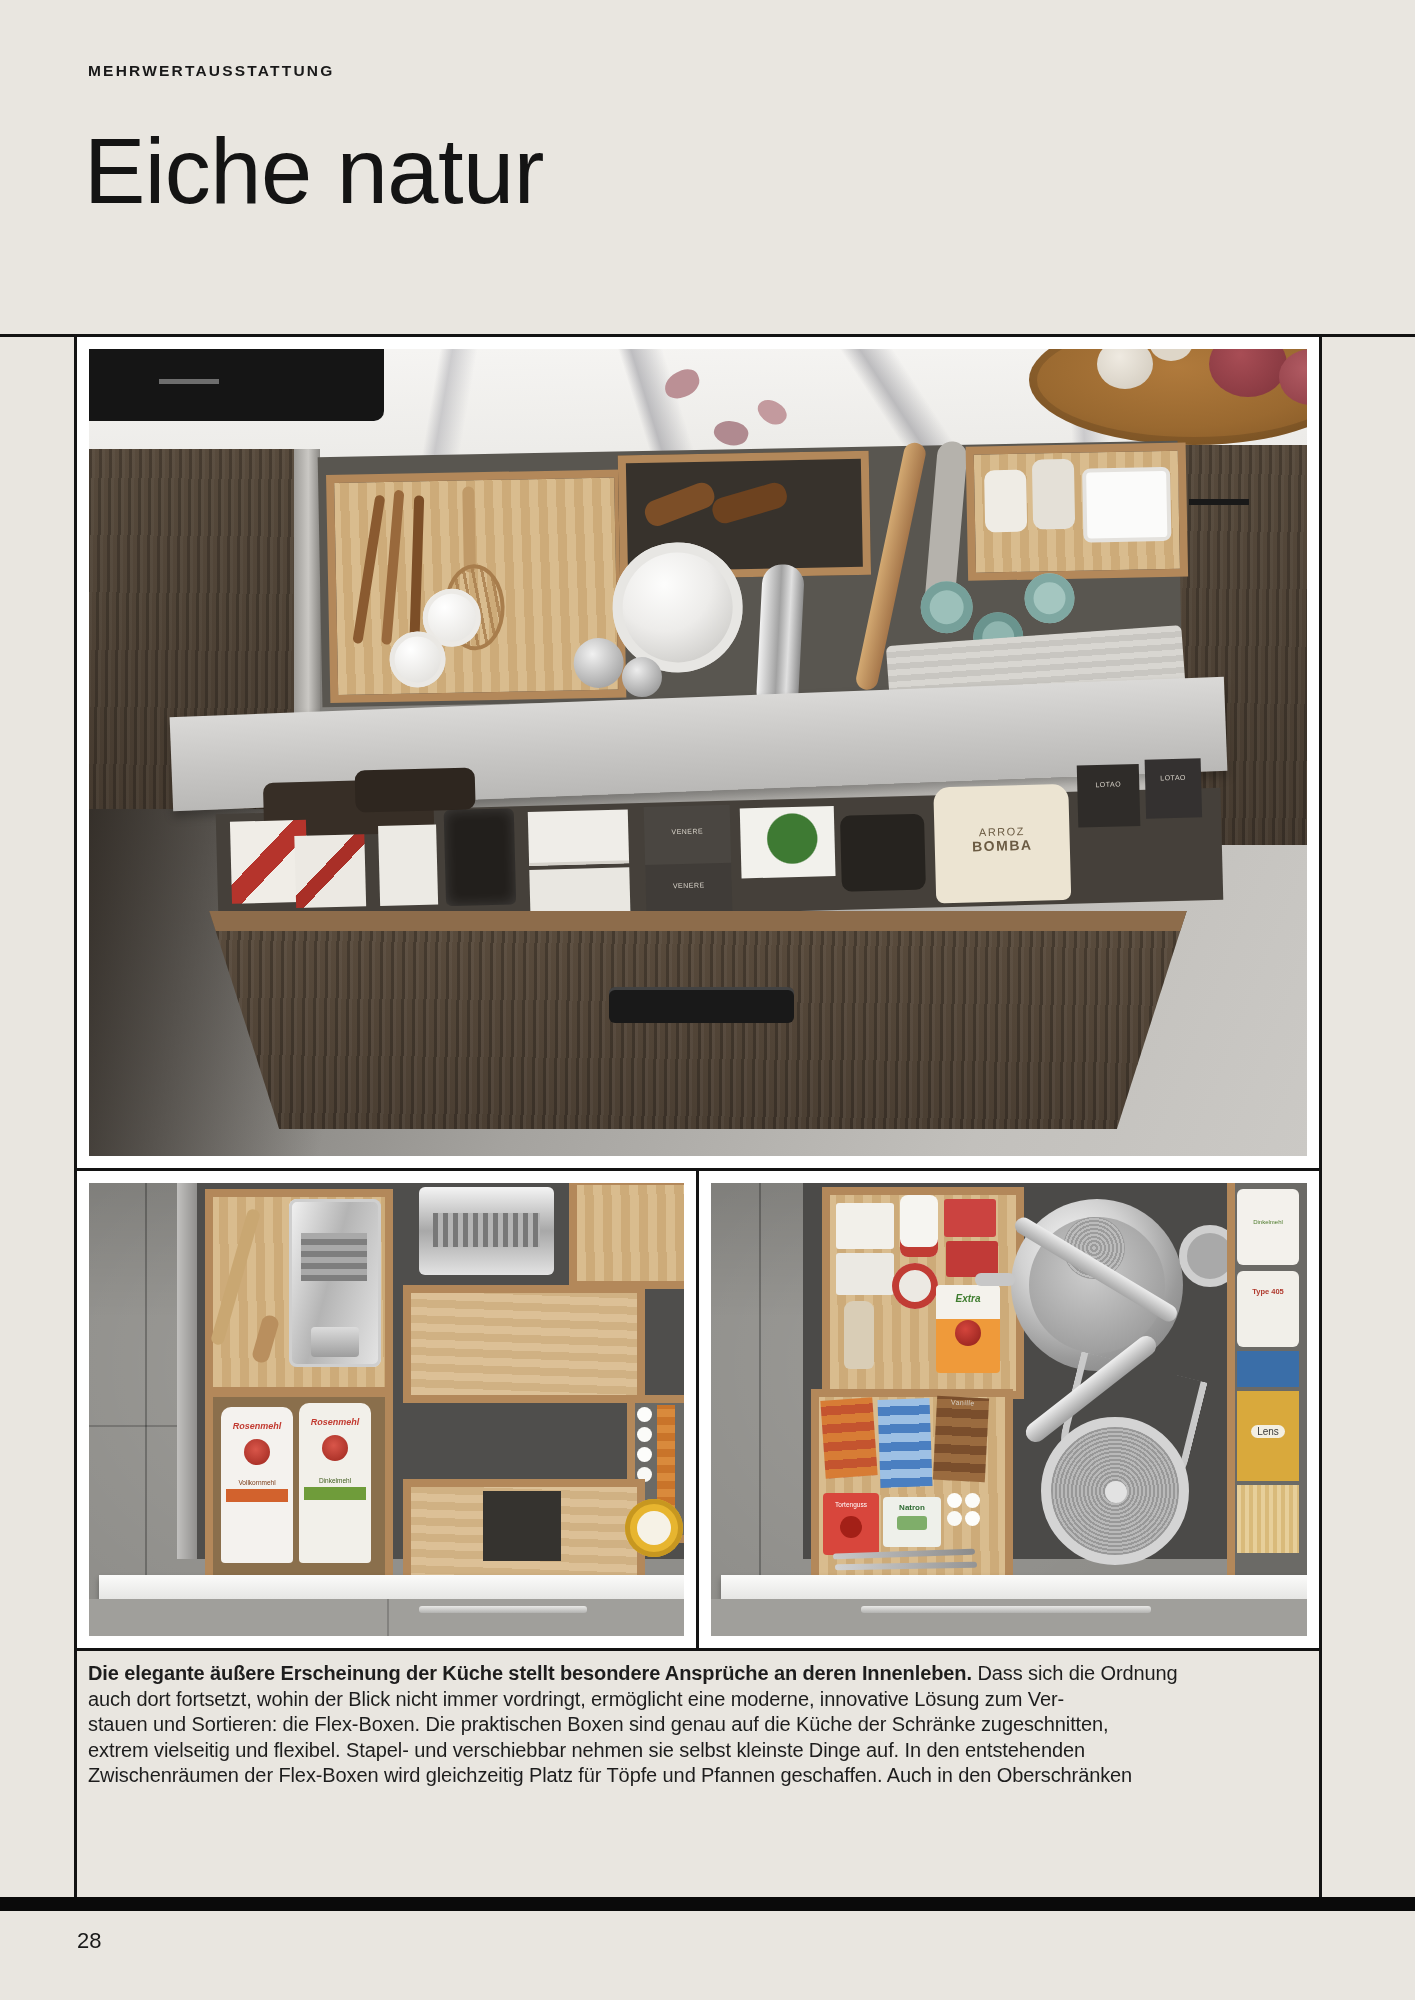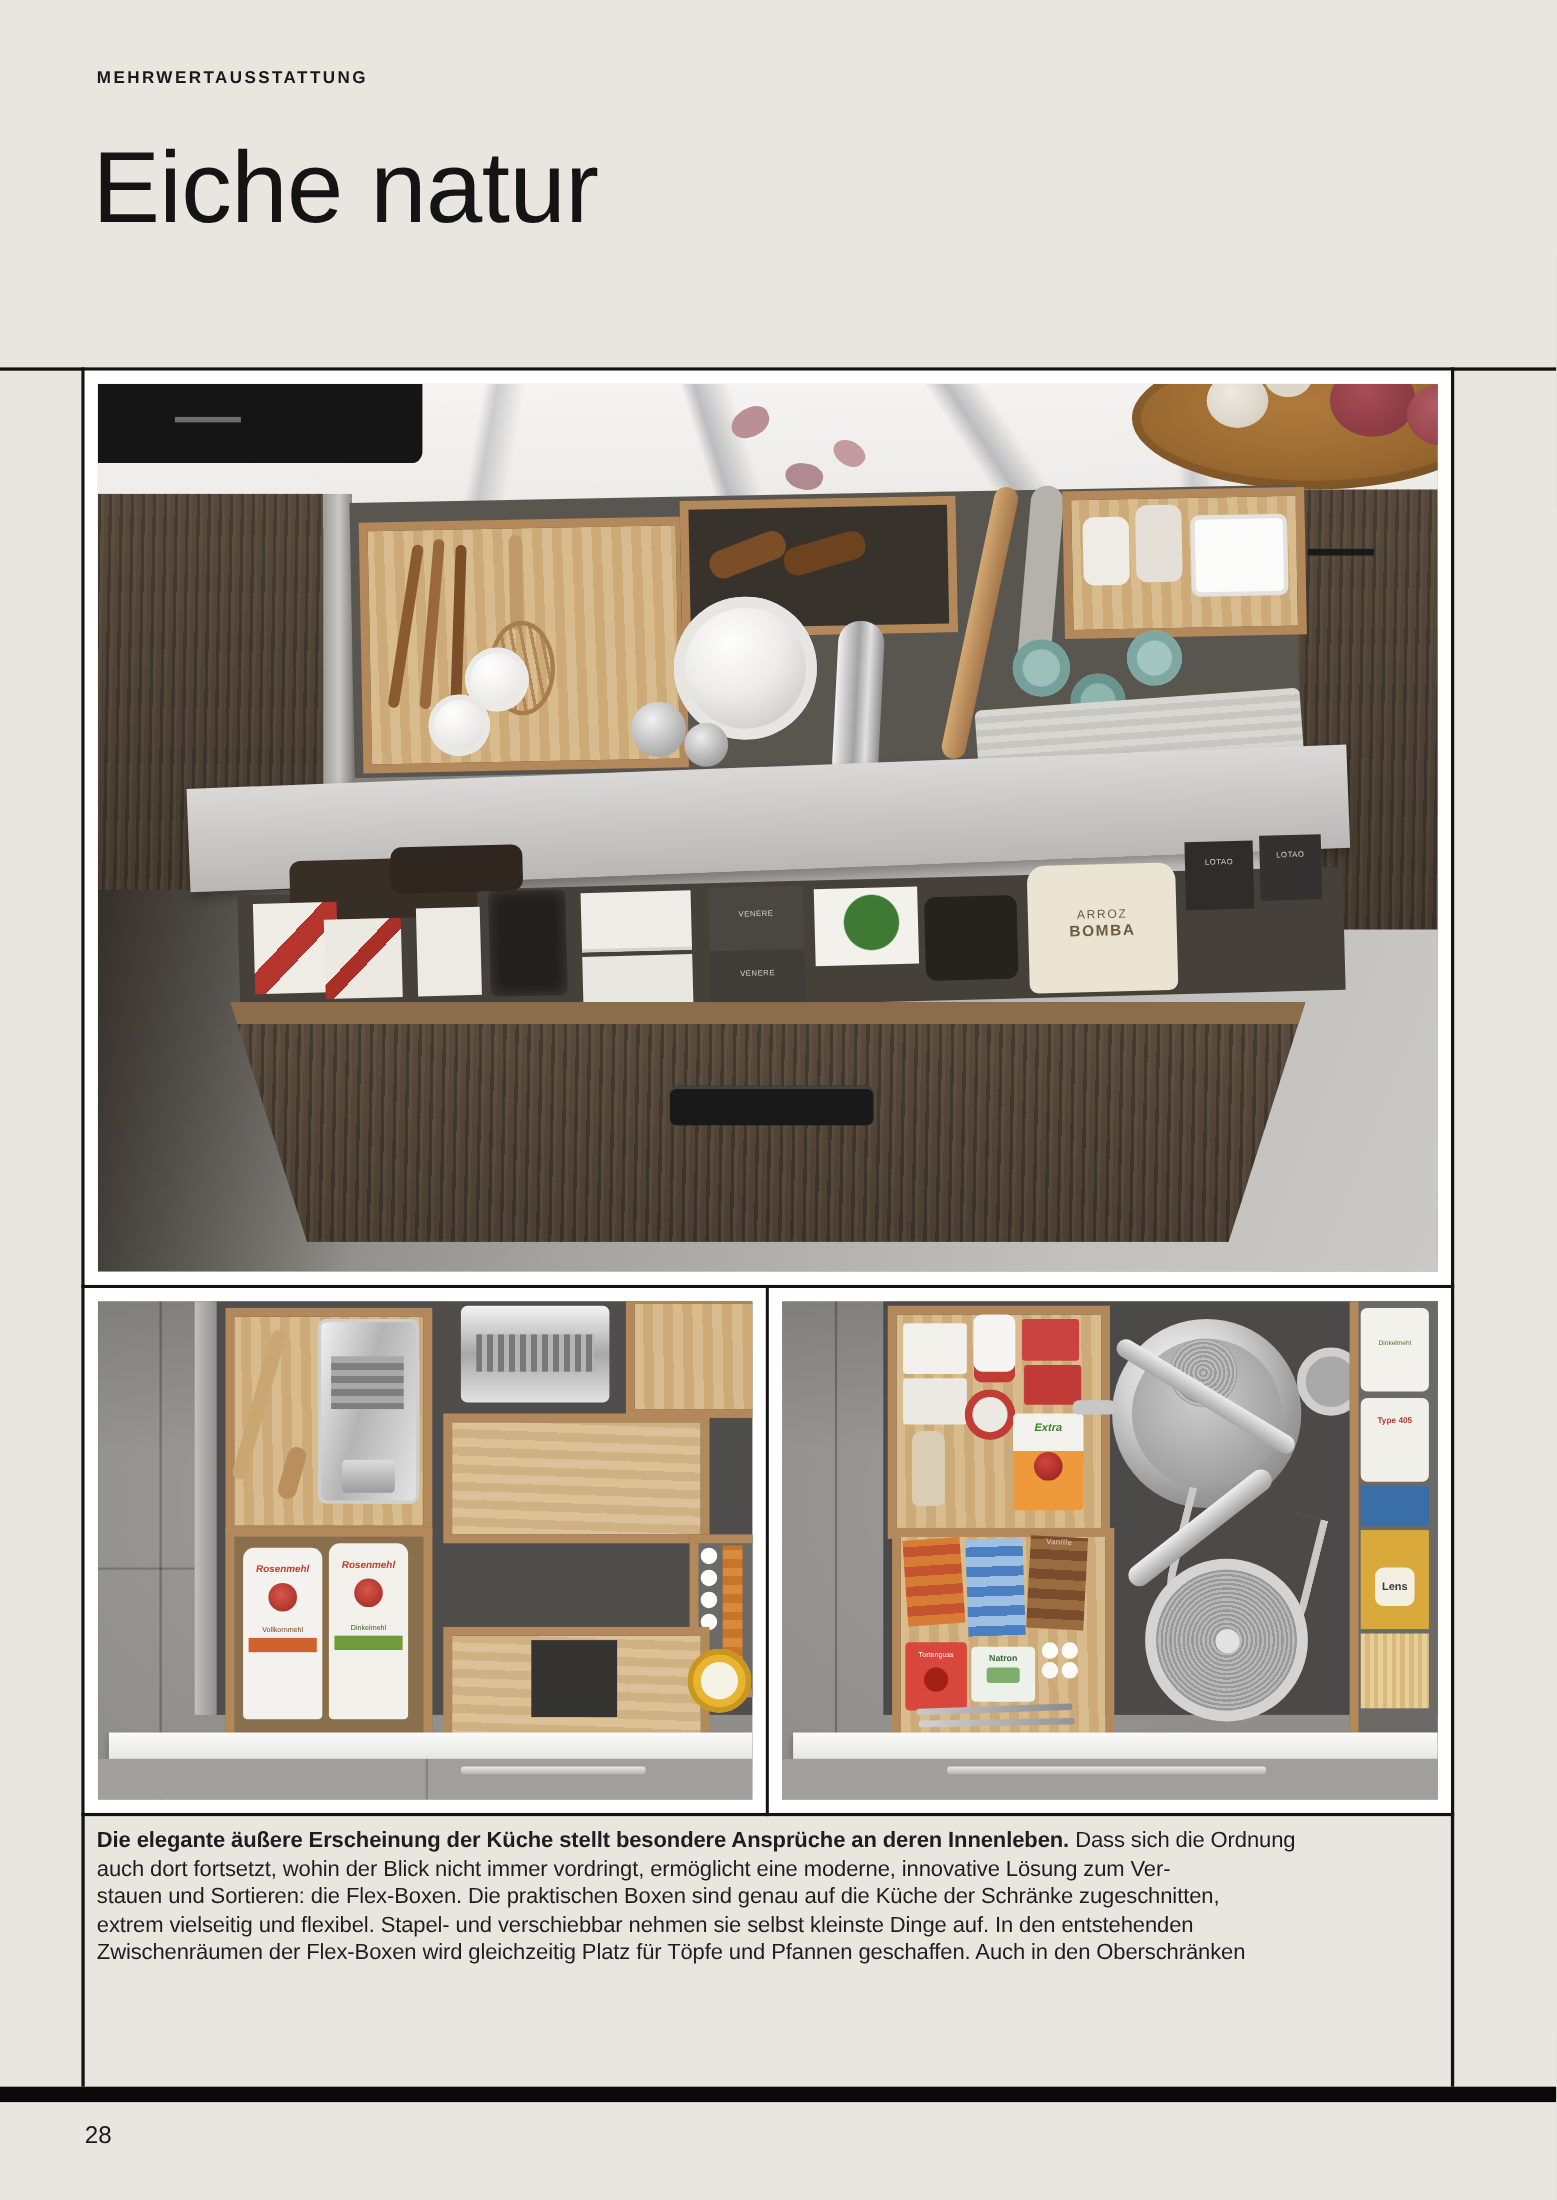--- a/index.html
+++ b/index.html
@@ -196,21 +196,21 @@
       <div class="abs" style="left:298px;top:0;width:2px;height:37px;background:rgba(0,0,0,.18)"></div>
       <div class="abs" style="left:330px;top:7px;width:168px;height:7px;border-radius:3px;background:linear-gradient(#e9e9e7,#b2b2b0)"></div>
     </div>
   </div>
 
   <div class="abs photo" style="left:711px;top:1183px;width:596px;height:453px">
     <div class="abs concrete" style="inset:0"></div>
     <div class="abs" style="left:48px;top:0;width:2px;height:453px;background:rgba(0,0,0,.25)"></div>
     <div class="abs" style="left:92px;top:0;width:504px;height:376px;background:#4b4a48"></div>
 
-    <div class="abs wood" style="left:96px;top:4px;width:186px;height:196px">
+    <div class="abs wood" style="left:111px;top:4px;width:186px;height:196px">
       <div class="abs" style="left:6px;top:8px;width:58px;height:46px;background:#f2f0ea;border-radius:3px"></div>
       <div class="abs" style="left:6px;top:58px;width:58px;height:42px;background:#ebe9e3;border-radius:3px"></div>
       <div class="abs" style="left:70px;top:0;width:38px;height:62px;background:#f6f5f1;border-radius:8px;box-shadow:inset 0 -10px 0 #c13c34"></div>
       <div class="abs" style="left:114px;top:4px;width:52px;height:38px;background:#cb4340;border-radius:3px"></div>
       <div class="abs" style="left:116px;top:46px;width:52px;height:36px;background:#c13a37;border-radius:3px"></div>
       <div class="abs" style="left:62px;top:68px;width:46px;height:46px;border-radius:50%;background:#ece9e3;box-shadow:inset 0 0 0 7px #c13c34"></div>
       <div class="abs" style="left:14px;top:106px;width:30px;height:68px;background:#d9cdb6;border-radius:9px 9px 6px 6px"></div>
       <div class="abs" style="left:106px;top:90px;width:64px;height:88px;background:linear-gradient(#f4f2ec 0 34px,#ef9a3a 34px);border-radius:4px;text-align:center">
         <div style="font-size:10px;font-style:italic;font-weight:700;color:#3f7d2f;margin-top:8px">Extra</div>
         <div style="width:26px;height:26px;border-radius:50%;background:radial-gradient(circle at 40% 35%,#d4453c,#8e1f1a);margin:16px auto 0"></div>
@@ -254,21 +254,21 @@
 
     <div class="abs wood" style="left:516px;top:-8px;width:86px;height:392px;background:#6b6a66">
       <div class="abs" style="left:2px;top:6px;width:62px;height:76px;background:#f3f1ec;border-radius:6px;text-align:center">
         <div style="font-size:6px;color:#4c7a2a;margin-top:30px">Dinkelmehl</div>
       </div>
       <div class="abs" style="left:2px;top:88px;width:62px;height:76px;background:#f1efe9;border-radius:6px;text-align:center">
         <div style="font-size:7.5px;font-weight:700;color:#b03a2e;margin-top:16px">Type 405</div>
       </div>
       <div class="abs" style="left:2px;top:168px;width:62px;height:36px;background:#3a6ea8"></div>
       <div class="abs" style="left:2px;top:208px;width:62px;height:90px;background:#d9a93c;text-align:center">
-        <div style="display:inline-block;font-size:10px;font-weight:700;color:#3a3a3a;background:#f3efe2;border-radius:8px;padding:12px 6px;margin-top:34px">Lens</div>
+        <div style="display:inline-block;font-size:10px;font-weight:400;color:#3a3a3a;background:#f3efe2;border-radius:8px;padding:1px 6px;margin-top:34px">Lens</div>
       </div>
       <div class="abs" style="left:2px;top:302px;width:62px;height:68px;background:repeating-linear-gradient(90deg,#e7cf9a 0 4px,#d9ba7a 4px 8px)"></div>
     </div>
 
     <div class="abs" style="left:10px;top:392px;width:586px;height:24px;background:linear-gradient(#fbfbfa,#e6e6e4);box-shadow:0 4px 6px rgba(0,0,0,.3)"></div>
     <div class="abs" style="left:0;top:416px;width:596px;height:37px;background:#a09f9b">
       <div class="abs" style="left:150px;top:7px;width:290px;height:7px;border-radius:3px;background:linear-gradient(#e9e9e7,#b2b2b0)"></div>
     </div>
   </div>
 

